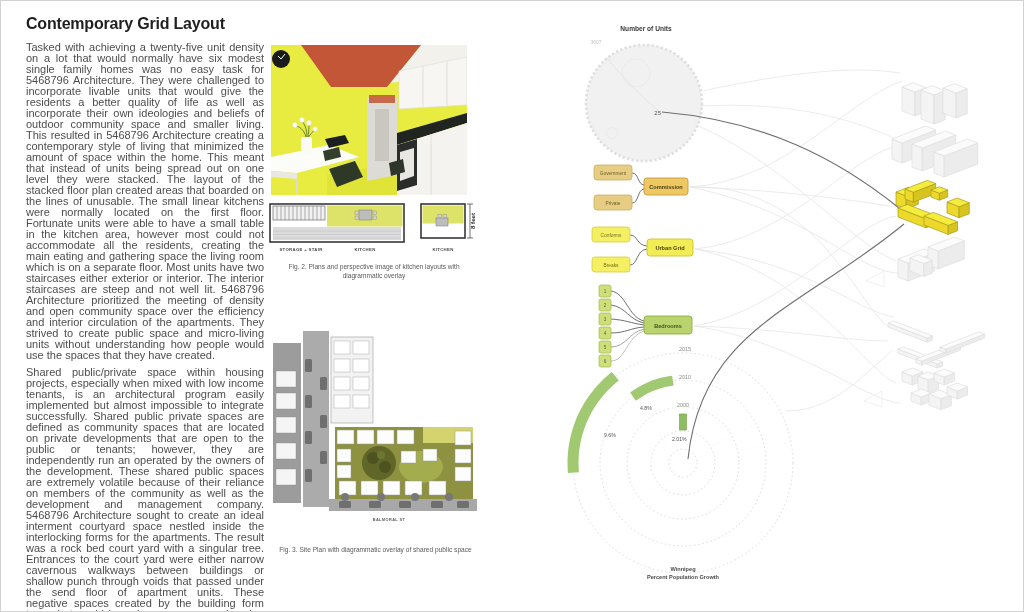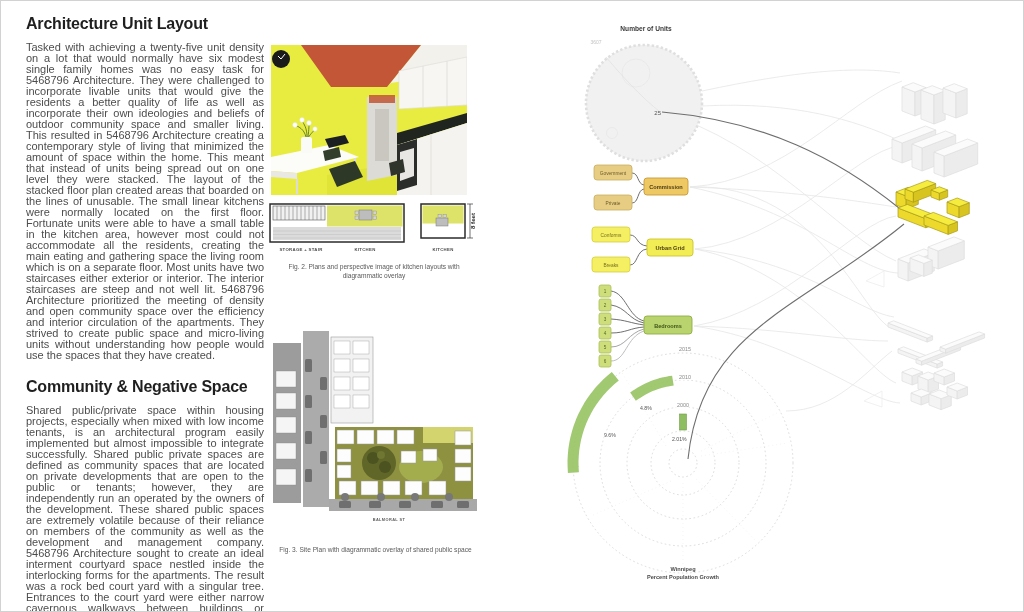--- a/index.html
+++ b/index.html
@@ -30,23 +30,22 @@
   .plan-lbl{font-size:4.3px;font-weight:bold;fill:#4c4c4c;letter-spacing:0.3px;}
   .dim-lbl{font-size:6.2px;font-weight:bold;fill:#333333;}
   .street-lbl{font-size:3.9px;font-weight:bold;fill:#5c5c5c;letter-spacing:0.4px;}
 </style>
 </head>
 <body>
 
 <div class="page">
 
   <div class="textcol">
-    <h1 class="sec-title">Architecture Unit Layout</h1>
+    <h1 class="sec-title">Contemporary Grid Layout</h1>
     <p class="body-text">Tasked with achieving a twenty-five unit density on a lot that would normally have six modest single family homes was no easy task for 5468796 Architecture. They were challenged to incorporate livable units that would give the residents a better quality of life as well as incorporate their own ideologies and beliefs of outdoor community space and smaller living. This resulted in 5468796 Architecture creating a contemporary style of living that minimized the amount of space within the home. This meant that instead of units being spread out on one level they were stacked. The layout of the stacked floor plan created areas that boarded on the lines of unusable. The small linear kitchens were normally located on the first floor. Fortunate units were able to have a small table in the kitchen area, however most could not accommodate all the residents, creating the main eating and gathering space the living room which is on a separate floor. Most units have two staircases either exterior or interior. The interior staircases are steep and not well lit. 5468796 Architecture prioritized the meeting of density and open community space over the efficiency and interior circulation of the apartments. They strived to create public space and micro-living units without understanding how people would use the spaces that they have created.</p>
-    <h1 class="sec-title second">Community &amp; Negative Space</h1>
     <p class="body-text">Shared public/private space within housing projects, especially when mixed with low income tenants, is an architectural program easily implemented but almost impossible to integrate successfully. Shared public private spaces are defined as community spaces that are located on private developments that are open to the public or tenants; however, they are independently run an operated by the owners of the development. These shared public spaces are extremely volatile because of their reliance on members of the community as well as the development and management company. 5468796 Architecture sought to create an ideal interment courtyard space nestled inside the interlocking forms for the apartments. The result was a rock bed court yard with a singular tree. Entrances to the court yard were either narrow cavernous walkways between buildings or shallow punch through voids that passed under the send floor of apartment units. These negative spaces created by the building form turn what could have been an open welcoming modern tranquility courtyard for the community and children to play in into a walled off space only accessed by tight narrow passageways. In addition, the lack of security and controlled access to the community space for the residence allows it to be a passage through creating a potentially unsafe space especially when located in a high crime area.</p>
   </div>
 
   <svg style="position:absolute;left:270px;top:44px" width="196" height="150" viewBox="0 0 196 150">
     <rect x="0" y="0" width="196" height="150" fill="#e8ec40"></rect>
     <polygon points="150,0 196,0 196,26 120,38 116,42" fill="#f2f1ec"></polygon>
     <polygon points="30,0 150,0 116,42 60,42" fill="#c25636"></polygon>
     <polygon points="56,130 126,118 196,150 56,150" fill="#e0e437"></polygon>
     <polygon points="96,52 126,52 126,130 96,136" fill="#dcdbd5"></polygon>
     <polygon points="98,50 124,50 124,58 98,58" fill="#c25636" opacity="0.85"></polygon>

